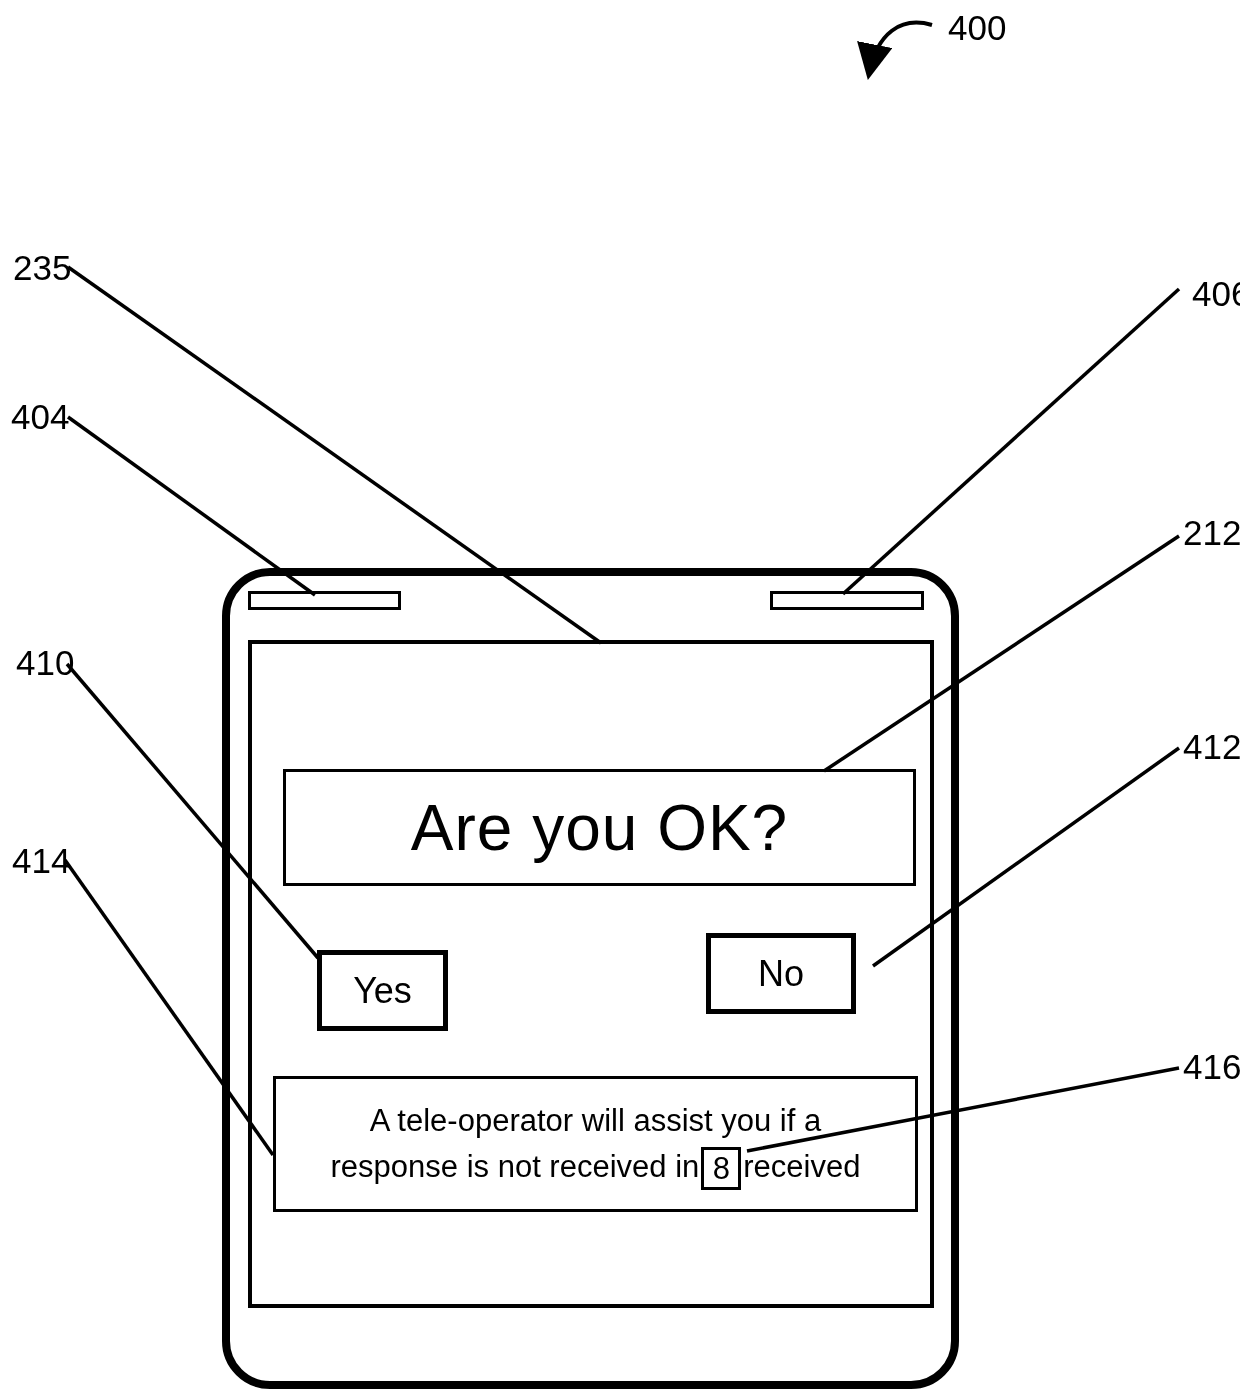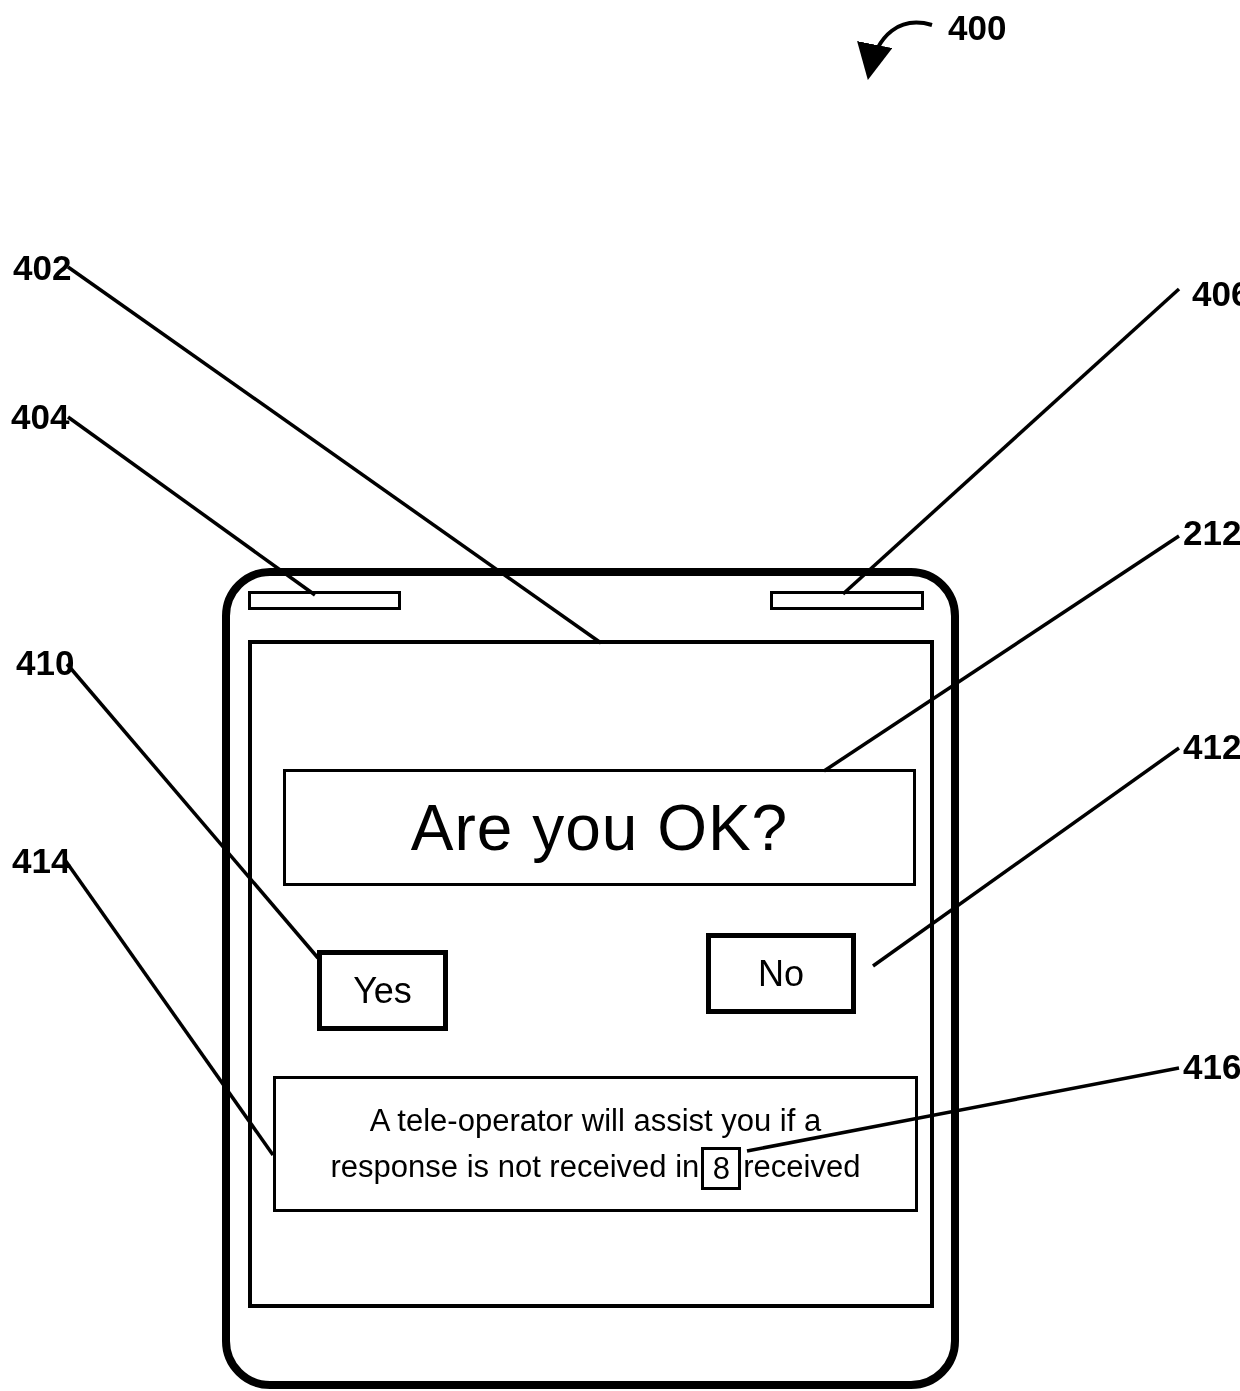--- a/index.html
+++ b/index.html
@@ -56,21 +56,21 @@
   .message-line2 { display: flex; align-items: flex-end; }
   .countdown-box {
     display: inline-flex; align-items: center; justify-content: center;
     border: 3px solid #000; min-width: 24px; height: 37px;
     padding: 0 5px; margin: 0 2px;
   }
 
   
   .ref-label {
     position: absolute; z-index: 6;
-    font-size: 35px; line-height: 36px; white-space: nowrap; font-weight: bold;
+    font-size: 35px; line-height: 36px; white-space: nowrap;
   }
   .ref-402 { left: 13px;   top: 250px; }
   .ref-404 { left: 11px;   top: 399px; }
   .ref-410 { left: 16px;   top: 645px; }
   .ref-414 { left: 12px;   top: 843px; }
   .ref-406 { left: 1183px; top: 276px; margin-left: 9px; }
   .ref-408 { left: 1183px; top: 515px; }
   .ref-412 { left: 1183px; top: 729px; }
   .ref-416 { left: 1183px; top: 1049px; }
   .ref-400 { left: 948px;  top: 10px; }
@@ -121,21 +121,21 @@
     <line x1="68" y1="417" x2="315" y2="595" stroke="#000" stroke-width="3.5"></line>
     <line x1="1179" y1="289" x2="843" y2="594" stroke="#000" stroke-width="3.5"></line>
     <line x1="1179" y1="536" x2="824" y2="771" stroke="#000" stroke-width="3.5"></line>
     <line x1="67" y1="664" x2="318" y2="958" stroke="#000" stroke-width="3.5"></line>
     <line x1="1179" y1="748" x2="873" y2="966" stroke="#000" stroke-width="3.5"></line>
     <line x1="65" y1="860" x2="273" y2="1155" stroke="#000" stroke-width="3.5"></line>
     <line x1="1179" y1="1068" x2="747" y2="1151" stroke="#000" stroke-width="3.5"></line>
   </svg>
 
   <div class="ref-label ref-400">400</div>
-  <div class="ref-label ref-402">402</div>
+  <div class="ref-label ref-402">235</div>
   <div class="ref-label ref-404">404</div>
   <div class="ref-label ref-406">406</div>
   <div class="ref-label ref-408">212</div>
   <div class="ref-label ref-410">410</div>
   <div class="ref-label ref-412">412</div>
   <div class="ref-label ref-414">414</div>
   <div class="ref-label ref-416">416</div>
 
 </div>
 

